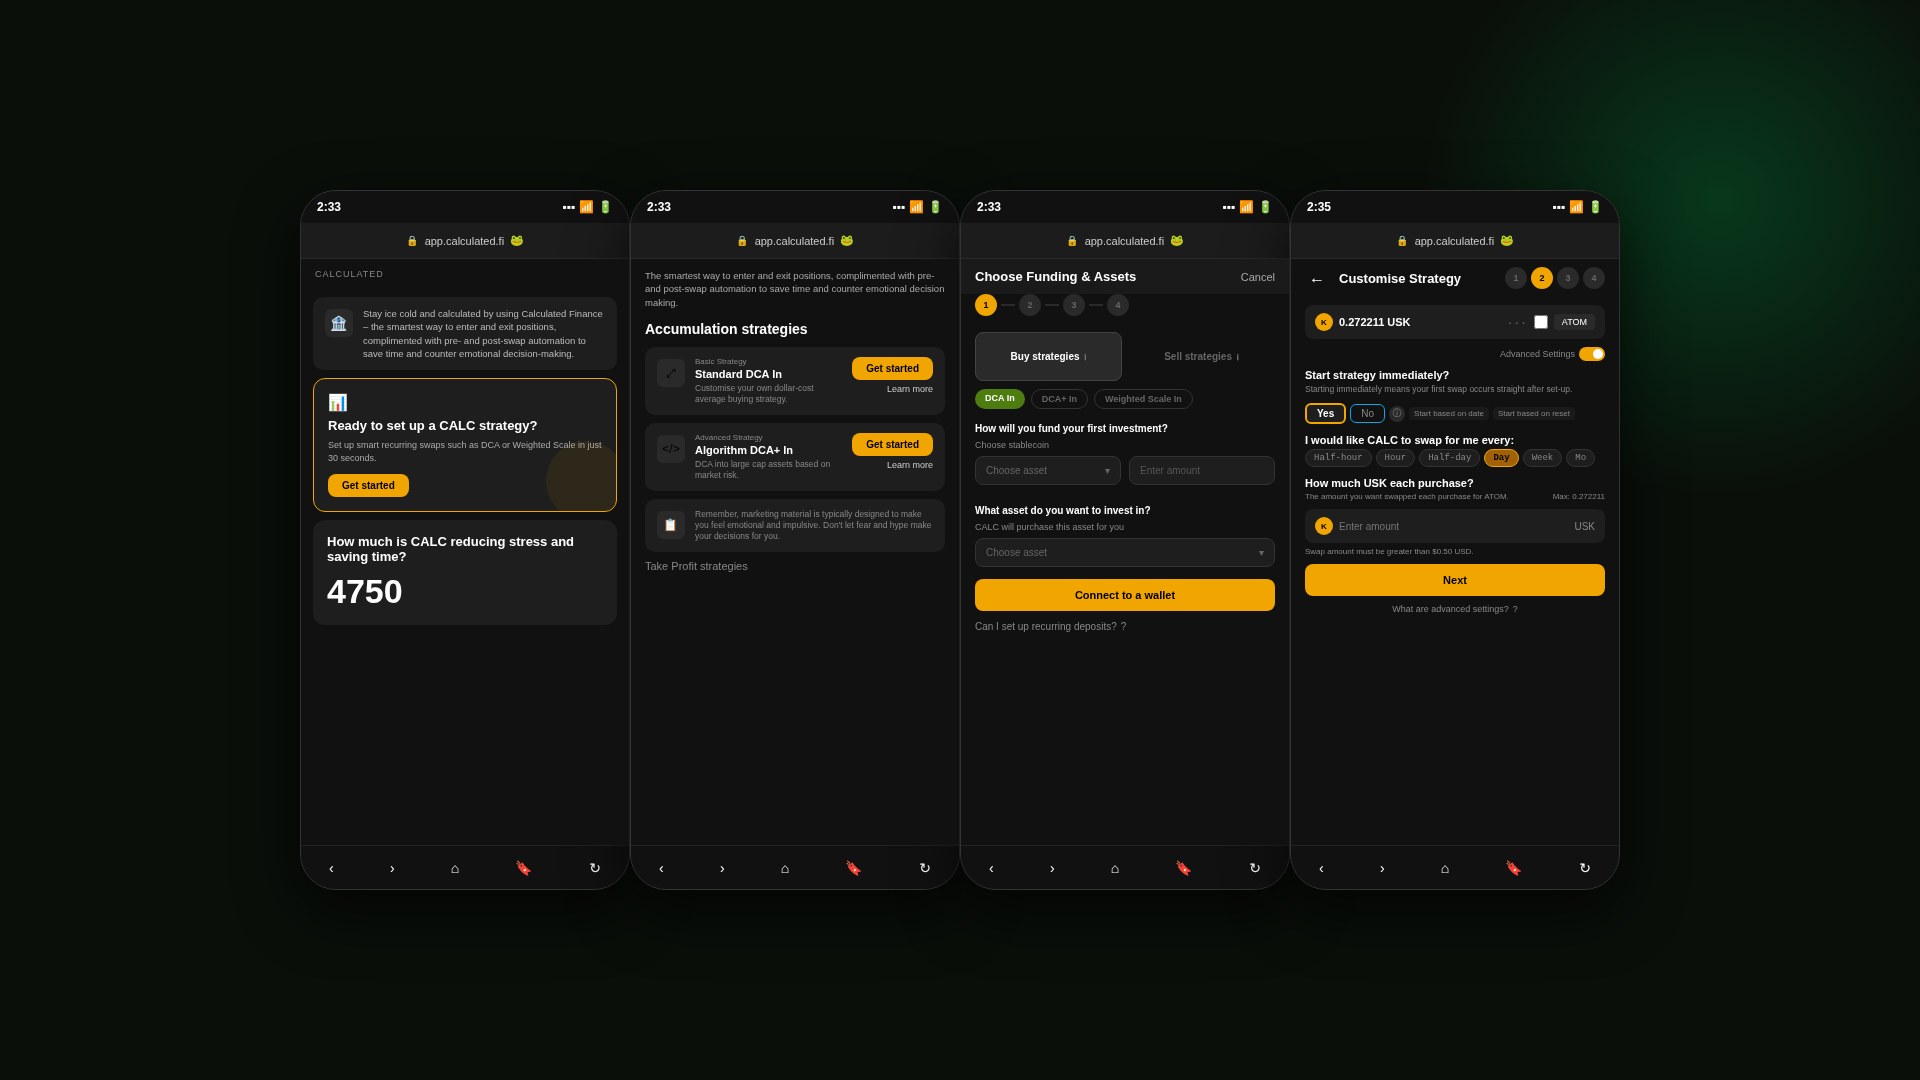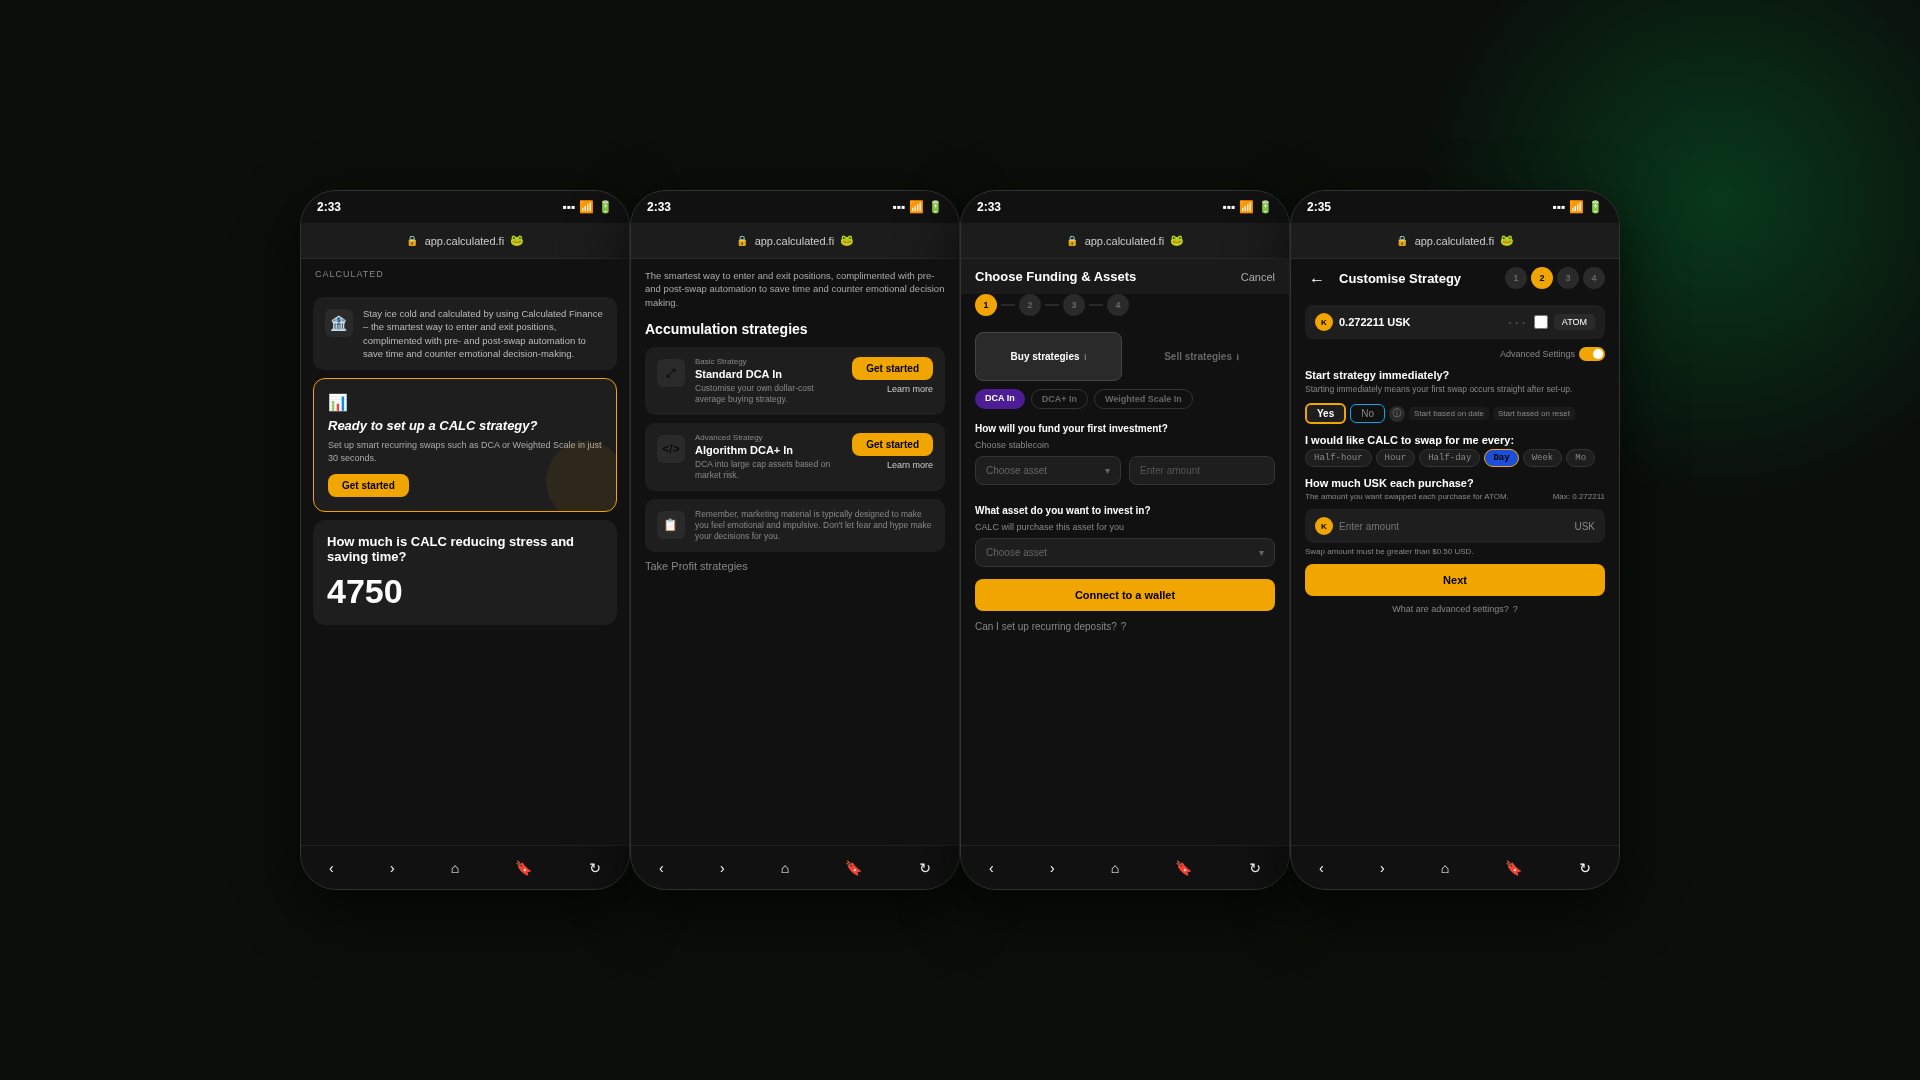--- a/index.html
+++ b/index.html
@@ -121,21 +121,21 @@
     .p1-card {
       background: #1e1e1e;
       margin: 8px 12px;
       border-radius: 12px;
       padding: 14px 14px;
       position: relative;
       overflow: hidden;
     }
     .p1-card-border { border: 1.5px solid #f0a500; }
     .p1-card-icon { font-size: 16px; margin-bottom: 6px; color: #f0a500; }
-    .p1-card-title { font-size: 13px; font-weight: 700; color: #fff; margin-bottom: 6px; font-style: italic; }
+    .p1-card-title { font-size: 13px; font-weight: 700; color: #fff; margin-bottom: 6px; }
     .p1-card-desc { font-size: 9px; color: #aaa; line-height: 1.4; margin-bottom: 10px; }
     .btn-yellow {
       background: #f0a500;
       color: #000;
       border: none;
       border-radius: 8px;
       padding: 6px 14px;
       font-size: 10px;
       font-weight: 700;
       cursor: pointer;
@@ -248,21 +248,21 @@
       gap: 6px;
       padding: 0 14px 8px;
     }
     .p3-subtab {
       padding: 4px 10px;
       border-radius: 16px;
       font-size: 9px;
       font-weight: 600;
       cursor: pointer;
     }
-    .p3-subtab-active { background: #4c1d95; color: #fff; }
+    .p3-subtab-active { background: #4d7c0f; color: #fff; }
     .p3-subtab-inactive { background: transparent; color: #666; border: 1px solid #333; }
     .p3-section {
       padding: 6px 14px;
     }
     .p3-label { font-size: 10px; font-weight: 600; color: #fff; margin-bottom: 6px; }
     .p3-sublabel { font-size: 9px; color: #888; margin-bottom: 6px; }
     .p3-row { display: flex; gap: 8px; margin-bottom: 8px; }
     .p3-select {
       flex: 1;
       background: #1e1e1e;
@@ -366,21 +366,21 @@
     .freq-btn {
       background: #1e1e1e;
       border: 1px solid #333;
       color: #888;
       border-radius: 16px;
       padding: 3px 8px;
       font-size: 9px;
       cursor: pointer;
       font-family: Liberation Mono, monospace;
     }
-    .freq-btn-active { background: #1d4ed8; border-color: #f0a500; color: #000; font-weight: 700; border-radius: 9px; }
+    .freq-btn-active { background: #a16207; border-color: #f0a500; color: #000; font-weight: 700; border-radius: 9px; }
     .p4-amount-row {
       background: #1e1e1e;
       border-radius: 8px;
       padding: 8px 10px;
       display: flex;
       align-items: center;
       gap: 6px;
       margin-bottom: 4px;
     }
     .p4-amount-desc { font-size: 8px; color: #888; margin-bottom: 8px; display: flex; justify-content: space-between; }

